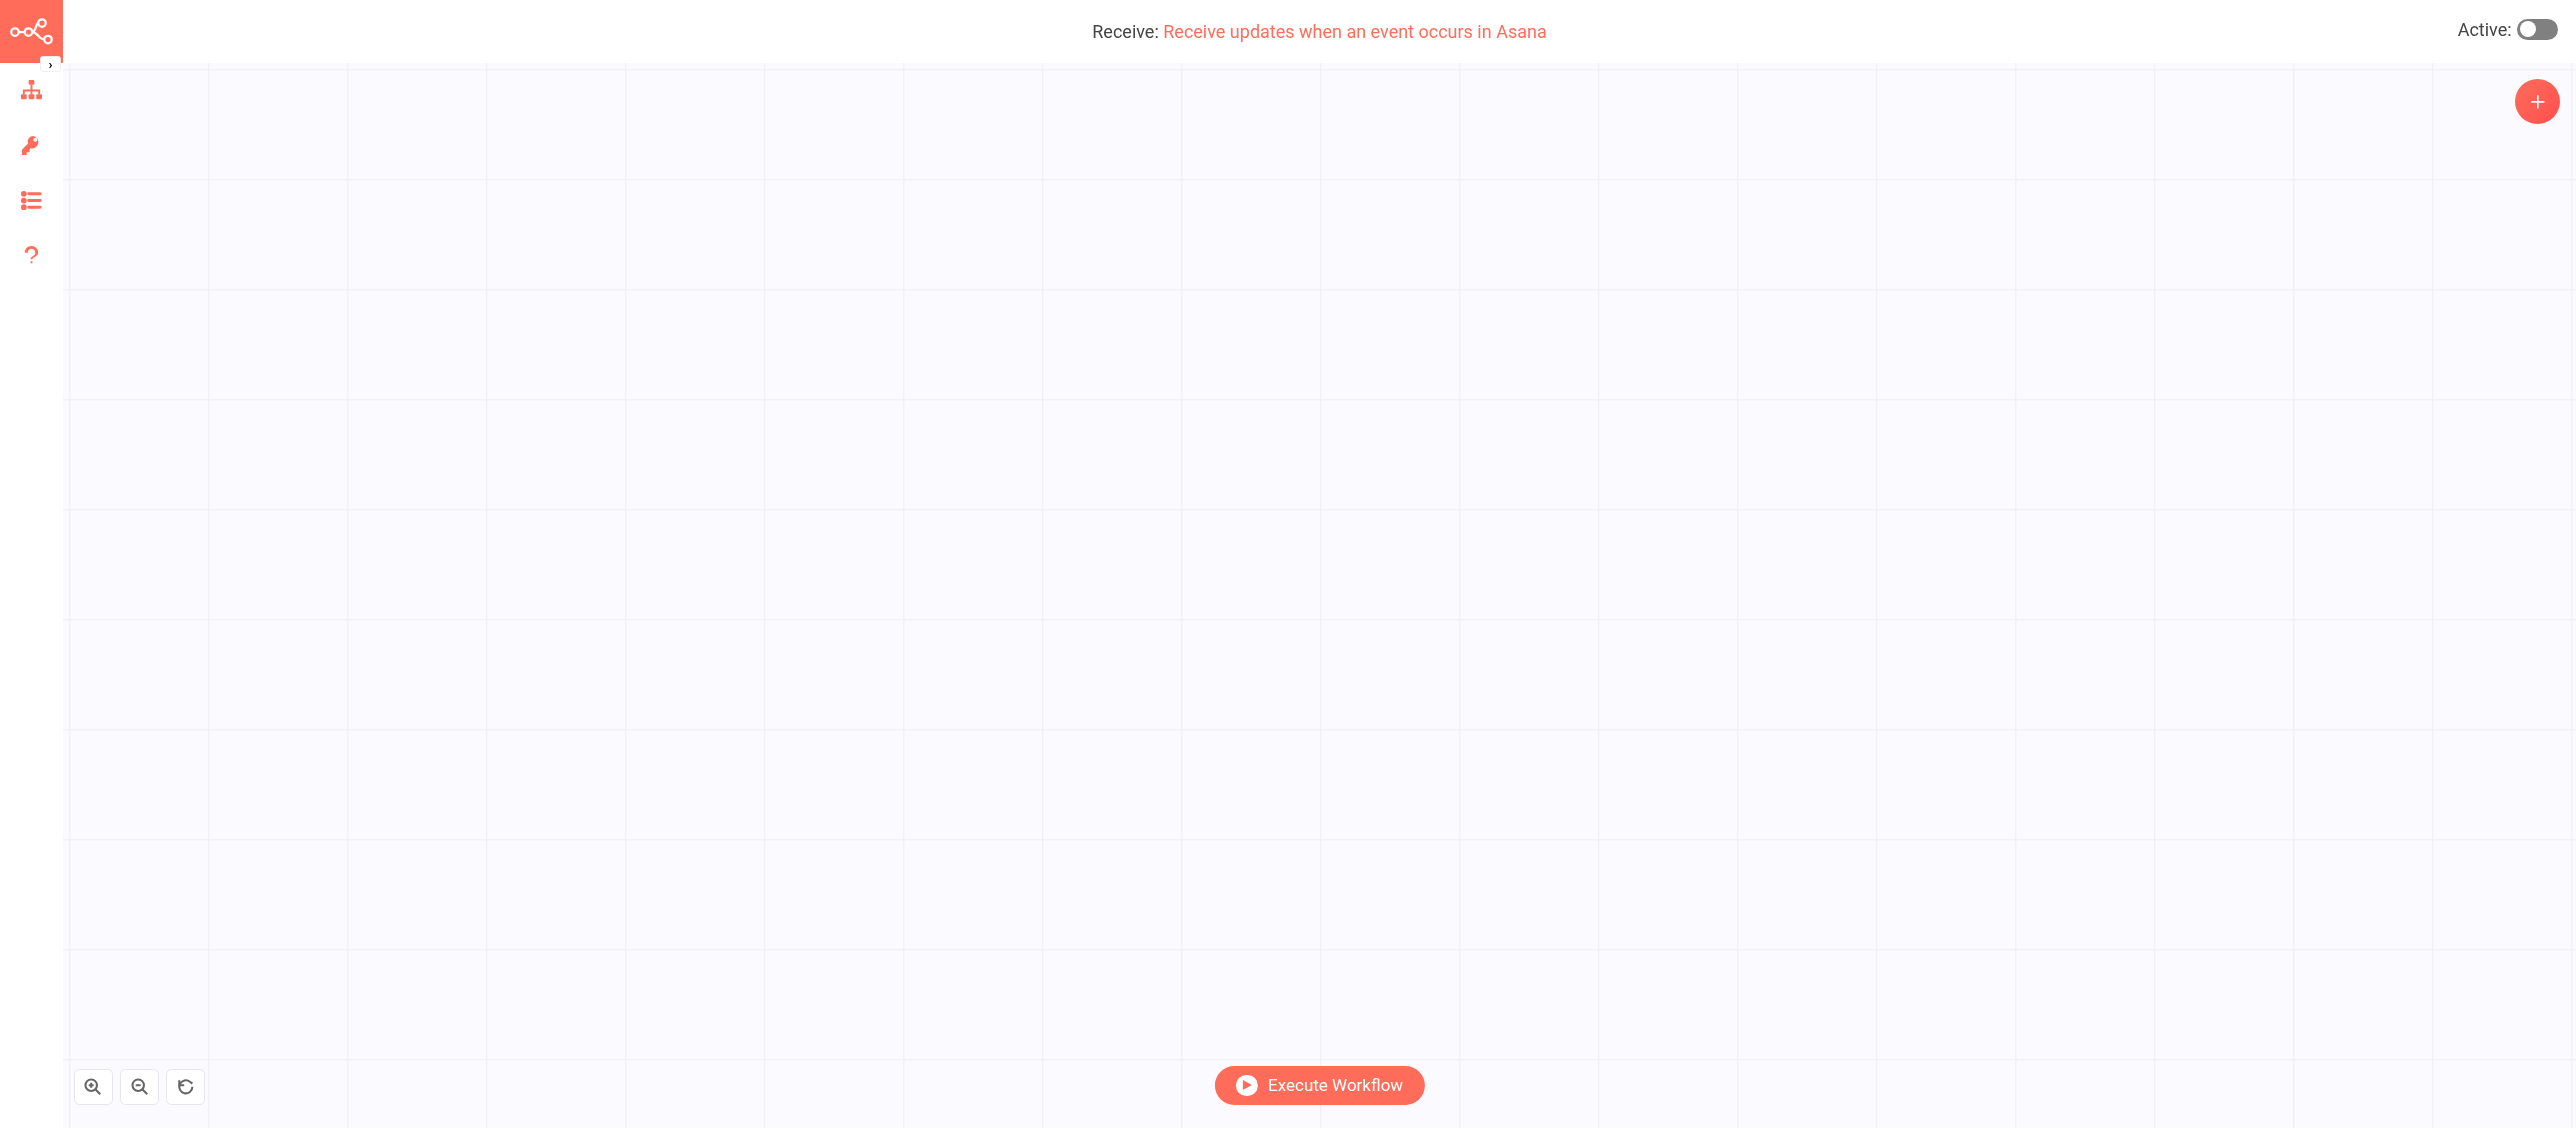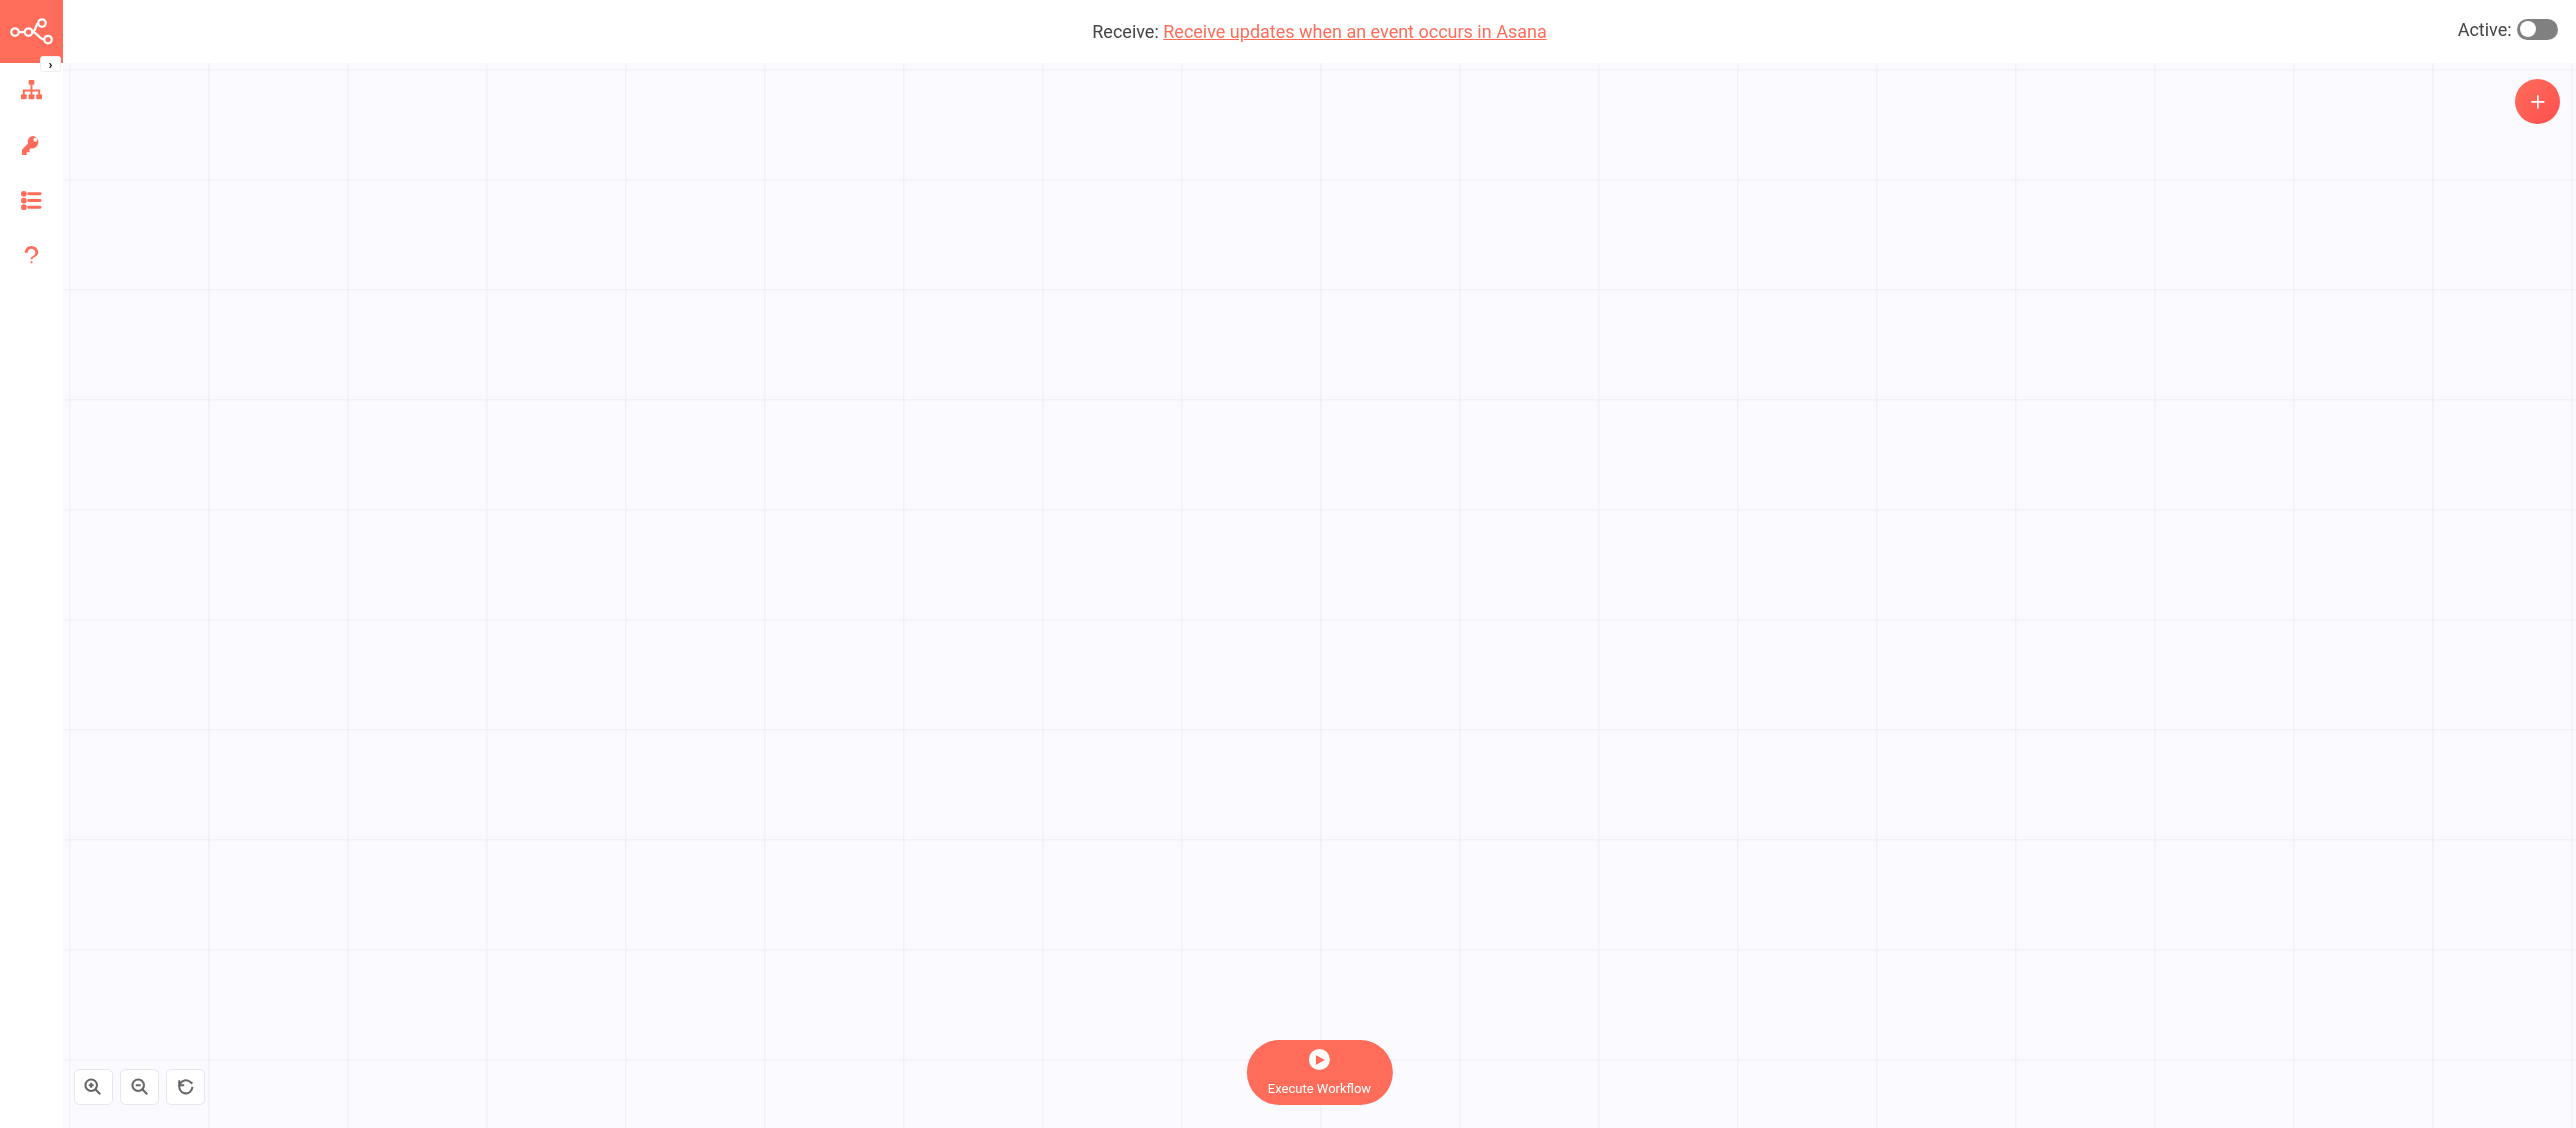--- a/index.html
+++ b/index.html
@@ -49,21 +49,21 @@
   .header {
     height: 63px;
     background: #fff;
     display: flex;
     align-items: center;
     justify-content: center;
     position: relative;
     z-index: 2;
   }
   .header-title { font-size: 18px; color: #444; white-space: nowrap; }
-  .header-title .wf-name { color: #ff6d5a; text-decoration: underline; }
+  .header-title .wf-name { color: #ff6d5a; }
   .active-wrap {
     position: absolute; right: 18px; top: 0; bottom: 4px;
     display: flex; align-items: center; gap: 5.4px;
     font-size: 18px; color: #444;
   }
   .toggle {
     width: 41px; height: 21.5px; border-radius: 10.7px;
     background: #808080; position: relative; cursor: pointer;
   }
   .toggle::after {
@@ -132,23 +132,22 @@
     display: flex; align-items: center; justify-content: center;
     cursor: pointer; color: #666;
   }
   .zoom-btn svg { width: 19.7px; height: 19.7px; }
 
   .execute {
     position: absolute; left: 50%; transform: translateX(-50%);
     bottom: 23px;
     background: #ff6d5a; color: #fff;
     padding: 9px 21.5px; border-radius: 894px;
-    font-size: 13px; display: flex; align-items: center; gap: 10.7px;
-    cursor: pointer;
-    flex-direction: column;
+    font-size: 17px; display: flex; align-items: center; gap: 10.7px;
+    cursor: pointer;
   }
   .execute .play {
     width: 21.5px; height: 21.5px; border-radius: 50%; background: #fff;
     display: flex; align-items: center; justify-content: center;
   }
   .execute .play::after {
     content: ""; display: block;
     border-left: 9px solid #ff6d5a;
     border-top: 5.4px solid transparent;
     border-bottom: 5.4px solid transparent;

